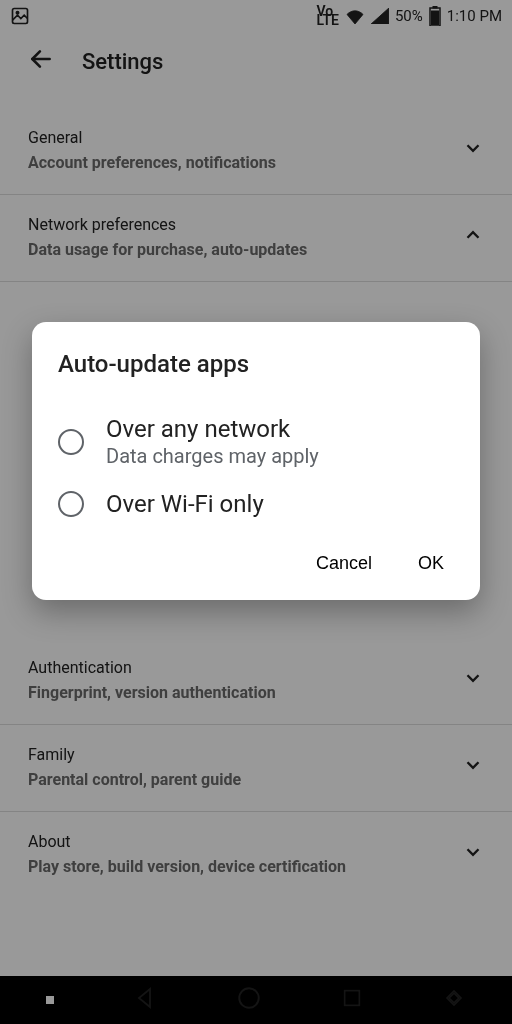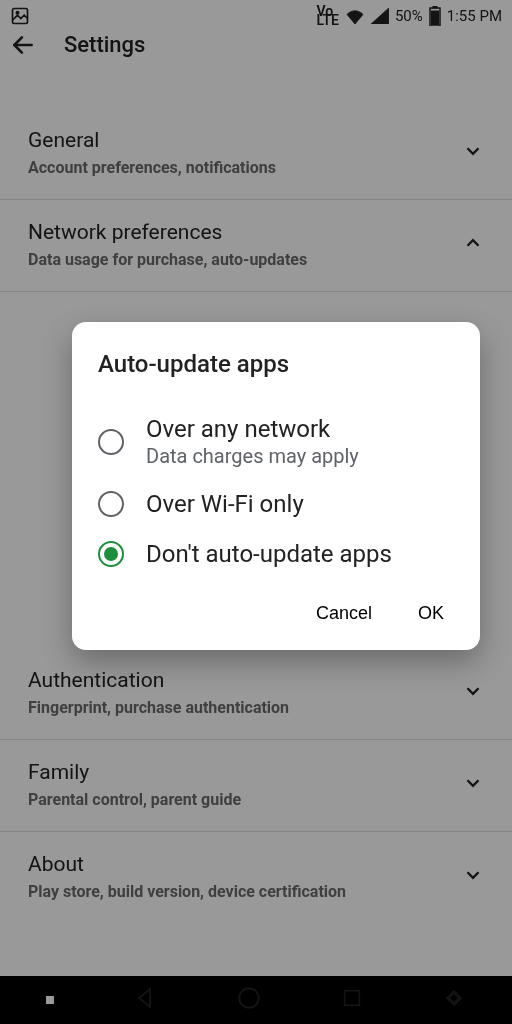--- a/index.html
+++ b/index.html
@@ -25,22 +25,22 @@
   .status-left { display:flex; align-items:center; gap:6px; }
   .status-right { display:flex; align-items:center; gap:6px; }
   .volte { font-size:14px; line-height:9px; font-weight:600; }
   .wifi-icon, .signal-icon, .battery-icon { display:inline-block; }
   .wifi-icon svg, .signal-icon svg, .battery-icon svg, .pic-icon svg { display:block; }
 
   
   .action-bar {
     height: 58px;
     display:flex;
-    align-items:flex-start;
-    padding: 0 10px;
+    align-items:center;
+    padding: 0 28px;
     gap: 28px;
   }
   .action-bar .title {
     font-size: 22px;
     font-weight: 500;
     color:#222;
   }
 
   
   .content {
@@ -48,21 +48,21 @@
   }
   .row {
     padding: 20px 28px 22px 28px;
     display:flex;
     align-items:center;
     justify-content:space-between;
     border-bottom: 1px solid #dcdcdc;
     gap: 16px;
   }
   .row .labels { display:flex; flex-direction:column; gap:6px; }
-  .row-title { font-size:21px; color:#222; }
+  .row-title { font-size:16px; color:#222; }
   .row-sub   { font-size:16px; color:#6a6a6a;font-weight:bold; }
   .chev { flex:0 0 auto; }
 
   
   .nav-bar {
     position:absolute;
     left:0; right:0; bottom:0;
     height:48px;
     background:#000;
     display:flex;
@@ -79,21 +79,20 @@
     background:rgba(0,0,0,0.40);
   }
   .dialog {
     position:absolute;
     left:32px; right:32px;
     top:322px;
     background:#fff;
     border-radius:14px;
     box-shadow: 0 12px 30px rgba(0,0,0,0.3);
     padding: 28px 26px 20px 26px;
-    margin-left: 40px;
   }
   .dialog-title {
     font-size:24px;
     font-weight:500;
     color:#222;
     margin-bottom: 26px;
   }
   .option {
     display:flex;
     align-items:center;
@@ -162,21 +161,21 @@
       </svg>
     </span>
     <span>50%</span>
     <span class="battery-icon">
       <svg width="12" height="20" viewBox="0 0 12 20" fill="#222" stroke="none">
         <rect x="4" y="0" width="4" height="2"></rect>
         <rect x="1" y="2" width="10" height="18" fill="none" stroke="#222" stroke-width="1.5"></rect>
         <rect x="2.5" y="5" width="7" height="13.5"></rect>
       </svg>
     </span>
-    <span>1:55 PM</span>
+    <span>1:10 PM</span>
   </div>
 </div>
 
 <div class="action-bar">
   <span>
     <svg width="26" height="26" viewBox="0 0 24 24" fill="none" stroke-width="2.4" stroke-linecap="round" stroke-linejoin="round">
       <path d="M20 12 H4"></path>
         <path d="M11 5 L4 12 L11 19"></path>
     </svg>
   </span>
@@ -209,21 +208,21 @@
           <path d="M6 15 L12 9 L18 15"></path>
         </svg>
     </span>
   </div>
 
   <div style="height:356px"></div>
 
   <div class="row">
     <div class="labels">
       <span class="row-title">Authentication</span>
-      <span class="row-sub">Fingerprint, purchase authentication</span>
+      <span class="row-sub">Fingerprint, version authentication</span>
     </div>
     <span class="chev">
       <svg width="22" height="22" viewBox="0 0 24 24" fill="none" stroke-width="2.6">
           <path d="M6 9 L12 15 L18 9"></path>
         </svg>
     </span>
   </div>
 
   <div class="row">
     <div class="labels">
@@ -289,24 +288,18 @@
     </span>
   </div>
 
   <div class="option">
     <span class="radio"></span>
     <span class="opt-text">
       <span class="opt-title">Over Wi-Fi only</span>
     </span>
   </div>
 
-  <div class="option">
-    <span class="radio selected"></span>
-    <span class="opt-text">
-      <span class="opt-title">Don't auto-update apps</span>
-    </span>
-  </div>
 
   <div class="dialog-actions">
     <button class="dlg-btn">Cancel</button>
     <button class="dlg-btn">OK</button>
   </div>
 </div>
 
 </body></html>

